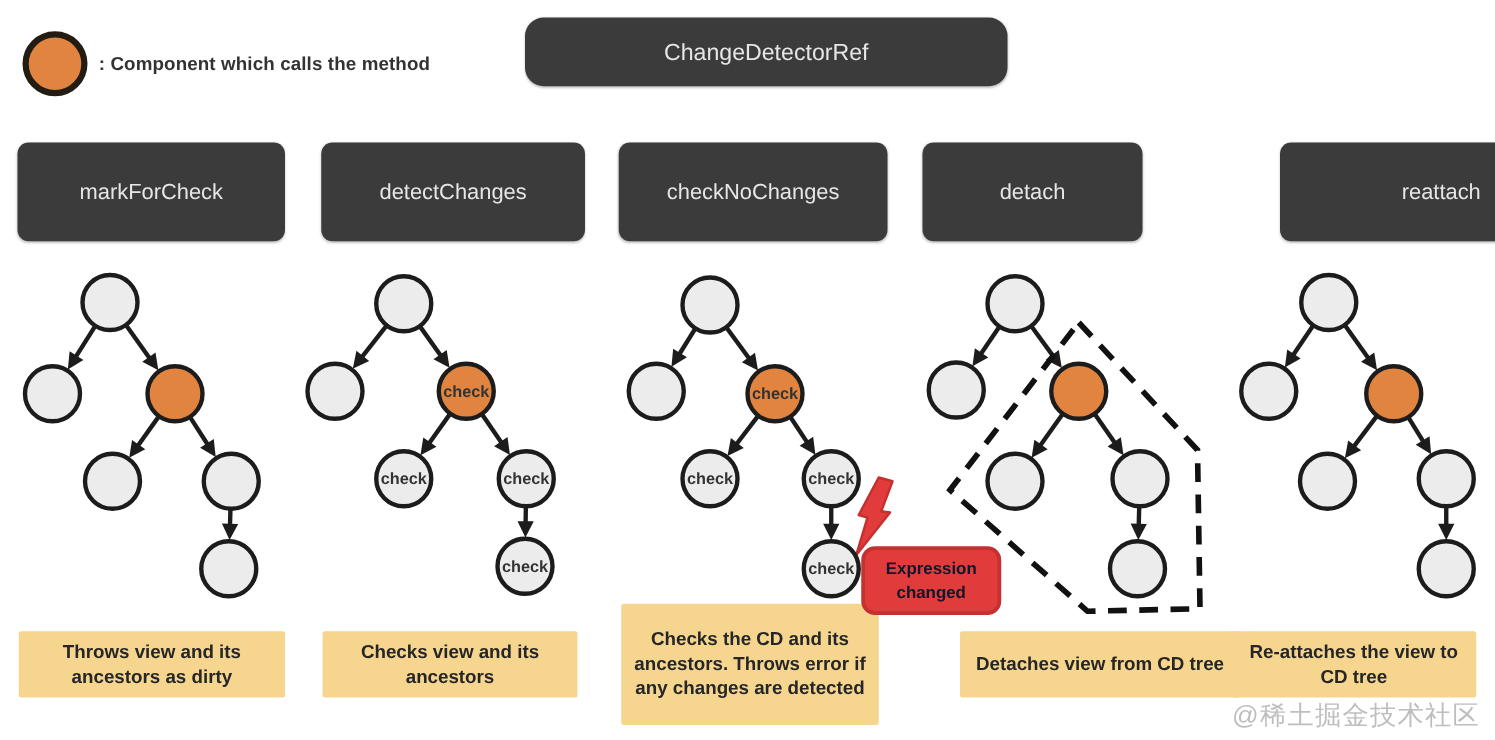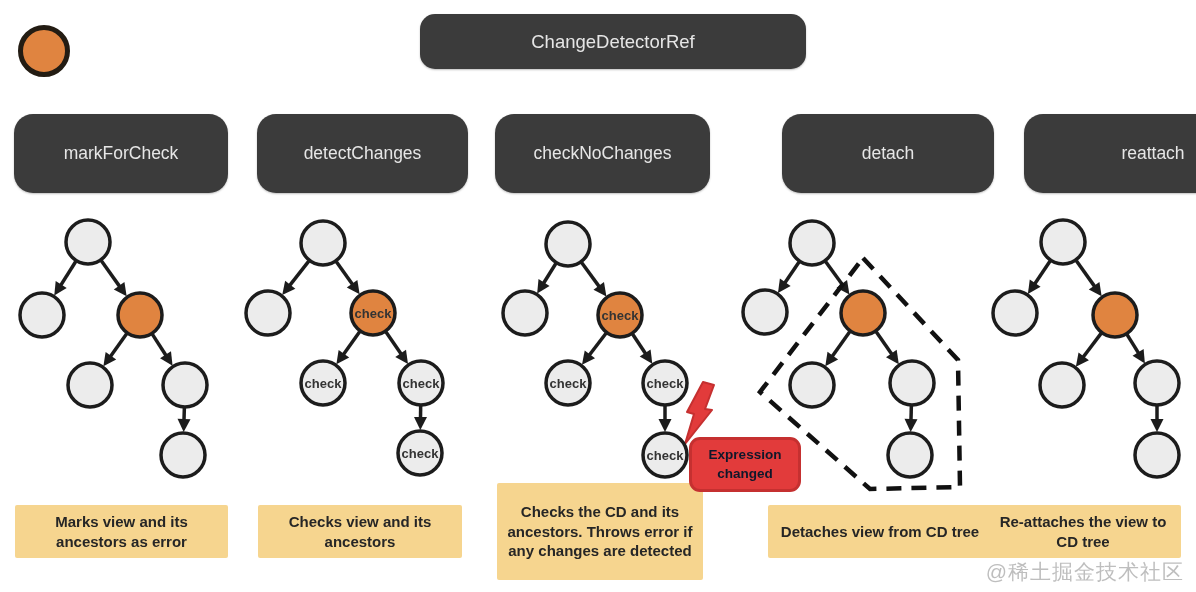--- a/index.html
+++ b/index.html
@@ -11,21 +11,21 @@
   .legend{position:absolute;left:18px;top:25px;display:flex;align-items:center;gap:9px;}
   .legend-swatch{
     width:42px;height:42px;border-radius:50%;
     background:var(--caller_orange);border:5px solid #231c13;box-sizing:content-box;
   }
   .legend-label{font-size:15px;font-weight:600;color:#333;letter-spacing:.1px;}
   
   .dark-box{
     position:absolute;background:var(--dark_box);color:var(--box_text);
     display:flex;align-items:center;justify-content:center;
-    border-radius:19px;box-shadow:0 1px 2px rgba(0,0,0,.25);
+    border-radius:9px;box-shadow:0 1px 2px rgba(0,0,0,.25);
   }
   .root-box{left:420px;top:14px;width:386px;height:55px;font-size:18.5px;border-radius:15px;}
   .method-box{top:114px;height:79px;font-size:17.5px;}
   
   .desc-box{
     position:absolute;background:var(--desc_bg);color:var(--desc_text);
     display:flex;align-items:center;justify-content:center;text-align:center;
     font-size:15px;font-weight:700;line-height:1.32;
     padding:4px 6px;box-sizing:border-box;border-radius:2px;
   }
@@ -45,33 +45,34 @@
   }
   
   #diagram{position:absolute;left:0;top:0;z-index:2;pointer-events:none;}
   .node-label{font-size:13px;font-weight:600;fill:#333;}
 </style>
 </head>
 <body>
 
 <div class="legend">
   <div class="legend-swatch"></div>
+  <span class="legend-label">: Component which calls the method</span>
 </div>
 
 <div class="dark-box root-box">ChangeDetectorRef</div>
 
 <div id="headers">
     <div class="dark-box method-box" style="left: 14px; width: 214px;">markForCheck</div>
     <div class="dark-box method-box" style="left: 257px; width: 211px;">detectChanges</div>
     <div class="dark-box method-box" style="left: 495px; width: 215px;">checkNoChanges</div>
-    <div class="dark-box method-box" style="left: 782px; width: 212px;">detach</div>
+    <div class="dark-box method-box" style="left: 738px; width: 176px;">detach</div>
     <div class="dark-box method-box" style="left: 1024px; width: 202px; padding-left: 28px;">reattach</div>
   </div>
 <div id="descs">
-    <div class="desc-box" style="left: 15px; top: 505px; width: 213px; height: 53px;">Marks view and its ancestors as error</div>
+    <div class="desc-box" style="left: 15px; top: 505px; width: 213px; height: 53px;">Throws view and its ancestors as dirty</div>
     <div class="desc-box" style="left: 258px; top: 505px; width: 204px; height: 53px;">Checks view and its ancestors</div>
     <div class="desc-box" style="left: 497px; top: 483px; width: 206px; height: 97px;">Checks the CD and its ancestors. Throws error if any changes are detected</div>
     <div class="desc-box" style="left: 768px; top: 505px; width: 224px; height: 53px;">Detaches view from CD tree</div>
     <div class="desc-box" style="left: 985px; top: 505px; width: 196px; height: 53px;">Re-attaches the view to CD tree</div>
   </div>
 
 <svg id="diagram" width="1196" height="592" viewBox="0 0 1196 592">
     <g>
       <line x1="75.73822573498194" y1="261.45890263796343" x2="59.59298046719982" y2="287.0807049107481" stroke="#1c1c1c" stroke-width="3.5"></line>
       <polygon points="54.26177426501806,295.54109736203657 55.69308723451686,281.0773031439434 66.69159742119186,288.0078712067797" fill="#1c1c1c"></polygon>

